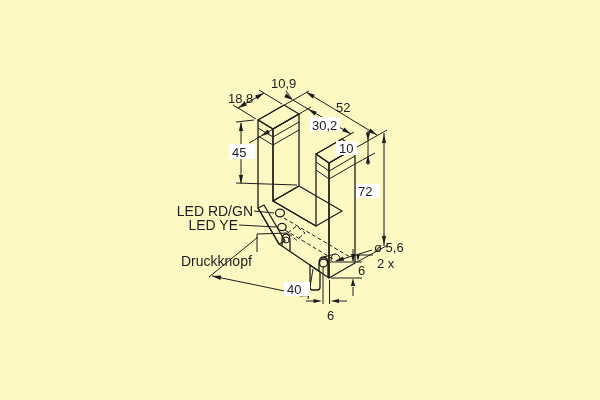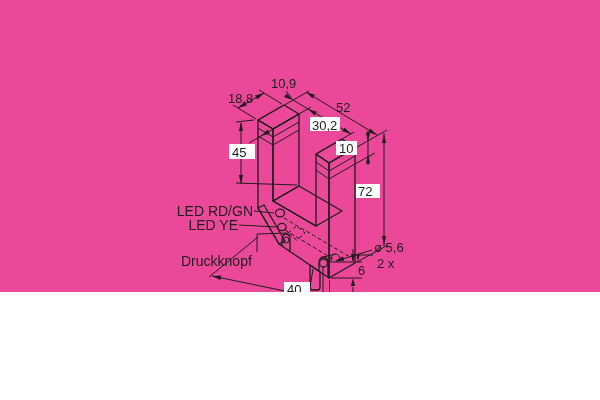--- a/index.html
+++ b/index.html
@@ -1,16 +1,16 @@
 <!DOCTYPE html>
 <html><head>
 <meta charset="utf-8">
 <style>
   html,body{margin:0;padding:0;background:#ffffff;}
-  .stage{width:600px;height:292px;position:relative;background:#ec4899;overflow:hidden;}
+  .stage{width:600px;height:400px;position:relative;background:#fef9c3;overflow:hidden;}
   svg{display:block;}
   .edge{fill:none;stroke:#1d1d1d;stroke-width:1.3;stroke-linejoin:round;}
   .dimline{fill:none;stroke:#1d1d1d;stroke-width:1;}
   .dashed{fill:none;stroke:#1d1d1d;stroke-width:1;stroke-dasharray:4,2.5;}
   .ah{fill:#1d1d1d;stroke:none;}
   .band{fill:none;stroke:#1d1d1d;stroke-width:1;}
   .dim{font-family:"Liberation Sans", sans-serif;font-size:13px;fill:#1d1d1d;}
   .lbl{font-family:"Liberation Sans", sans-serif;font-size:14px;fill:#1d1d1d;}
   .bgpad{fill:#ffffff;stroke:none;}
 </style>

